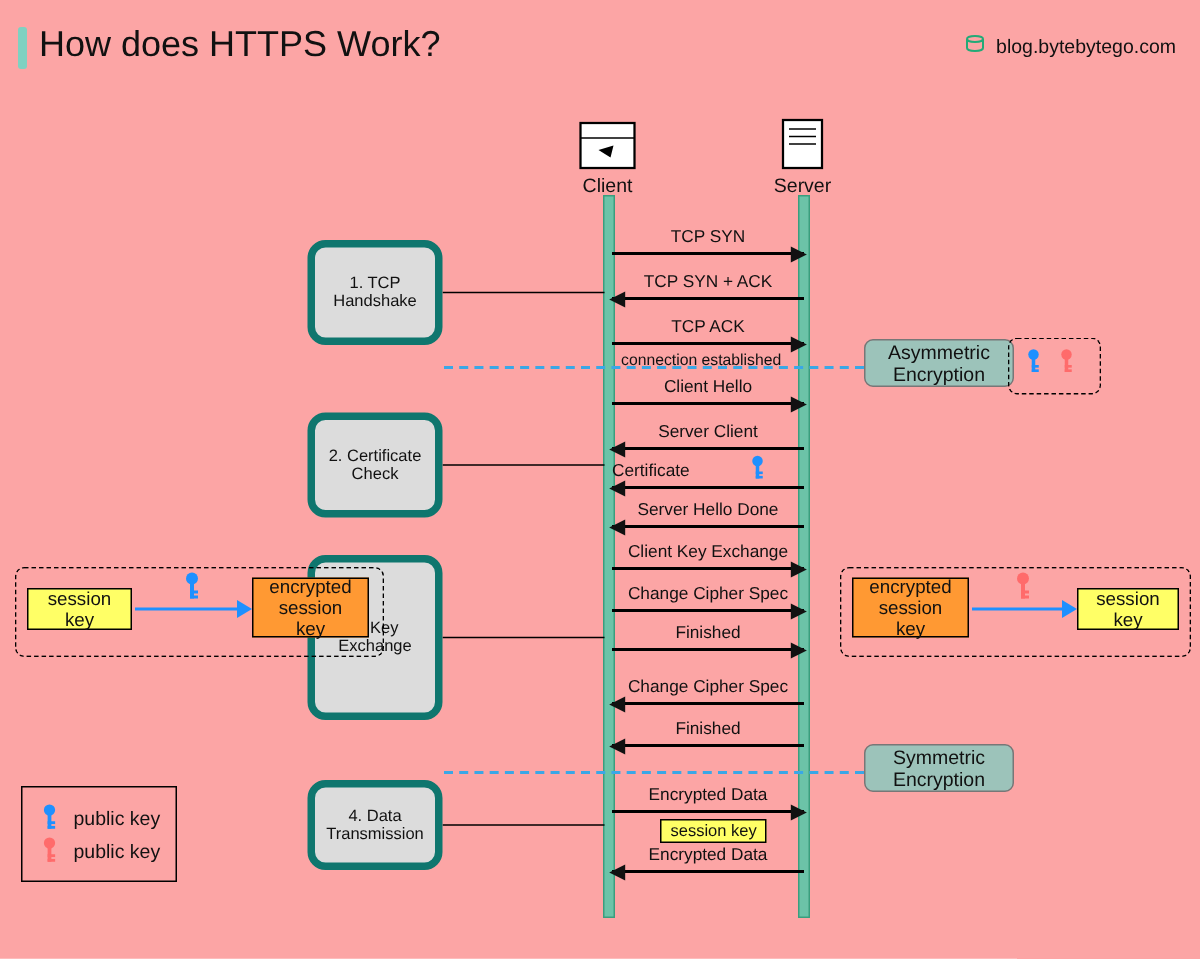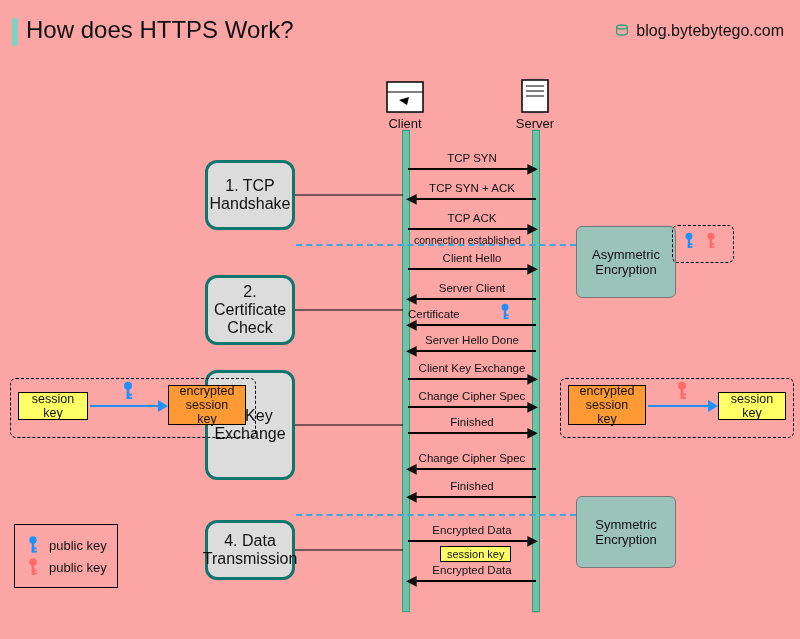--- a/index.html
+++ b/index.html
@@ -1,25 +1,25 @@
 <!DOCTYPE html>
 <html><head>
 <meta charset="utf-8">
 <style>
   html,body{margin:0;padding:0;font-family:Helvetica,Arial,sans-serif;color:#111}
   #stage{position:relative;width:800px;height:639px;background:#fca5a5;overflow:hidden}
   .accent{position:absolute;left:12px;top:18px;width:6px;height:28px;background:#7fd1c1;border-radius:2px}
   .title{position:absolute;left:26px;top:16px;font-size:24px;font-weight:400}
-  .attrib{position:absolute;right:16px;top:22px;font-size:16px;display:flex;align-items:center;gap:6px}
+  .attrib{position:absolute;right:16px;top:22px;font-size:13px;display:flex;align-items:center;gap:6px}
   .logo{width:16px;height:16px}
   .actor-label{position:absolute;font-size:13px;text-align:right;transform:translateX(-50%)}
   .lifeline{position:absolute;top:130px;width:6px;height:480px;background:#6cc3a8;border:1px solid #3a9e7e}
-  .phase{position:absolute;left:205px;width:90px;background:#dcdcdc;border:3px solid #0f766e;border-radius:12px;display:flex;align-items:center;justify-content:center;text-align:center;font-size:16px;padding:4px 6px;box-sizing:border-box}
+  .phase{position:absolute;left:205px;width:90px;background:#dcdcdc;border:5px solid #0f766e;border-radius:12px;display:flex;align-items:center;justify-content:center;text-align:center;font-size:11px;padding:4px 6px;box-sizing:border-box}
   .hr-dash{position:absolute;height:0;border-top:2px dashed #3aa7e6}
-  .note{position:absolute;background:#9cc3ba;border:1px solid #777;border-radius:6px;padding:20px 10px;font-size:13px;text-align:center}
+  .note{position:absolute;background:#9cc3ba;border:1px solid #777;border-radius:6px;padding:0 10px;font-size:13px;text-align:center}
   .msg{position:absolute;left:408px;width:128px;pointer-events:none}
   .msg .line{position:absolute;top:16px;left:0;width:128px;height:2px;background:#000}
   .msg .head{position:absolute;top:9px;font-size:14px;line-height:14px}
   .msg .label{position:absolute;top:0;width:128px;text-align:center;font-size:11.5px}
   .msg.right .head{right:-2px}
   .msg.left .head{left:-2px;transform:scaleX(-1)}
   .box{border:1px solid #000;font-size:12.5px;text-align:center;display:flex;align-items:center;justify-content:center;padding:2px 6px;box-sizing:border-box}
   .yellow{background:#ffff66}
   .orange{background:#ff9933}
   .group{position:absolute;border:1px dashed #000;border-radius:6px}

